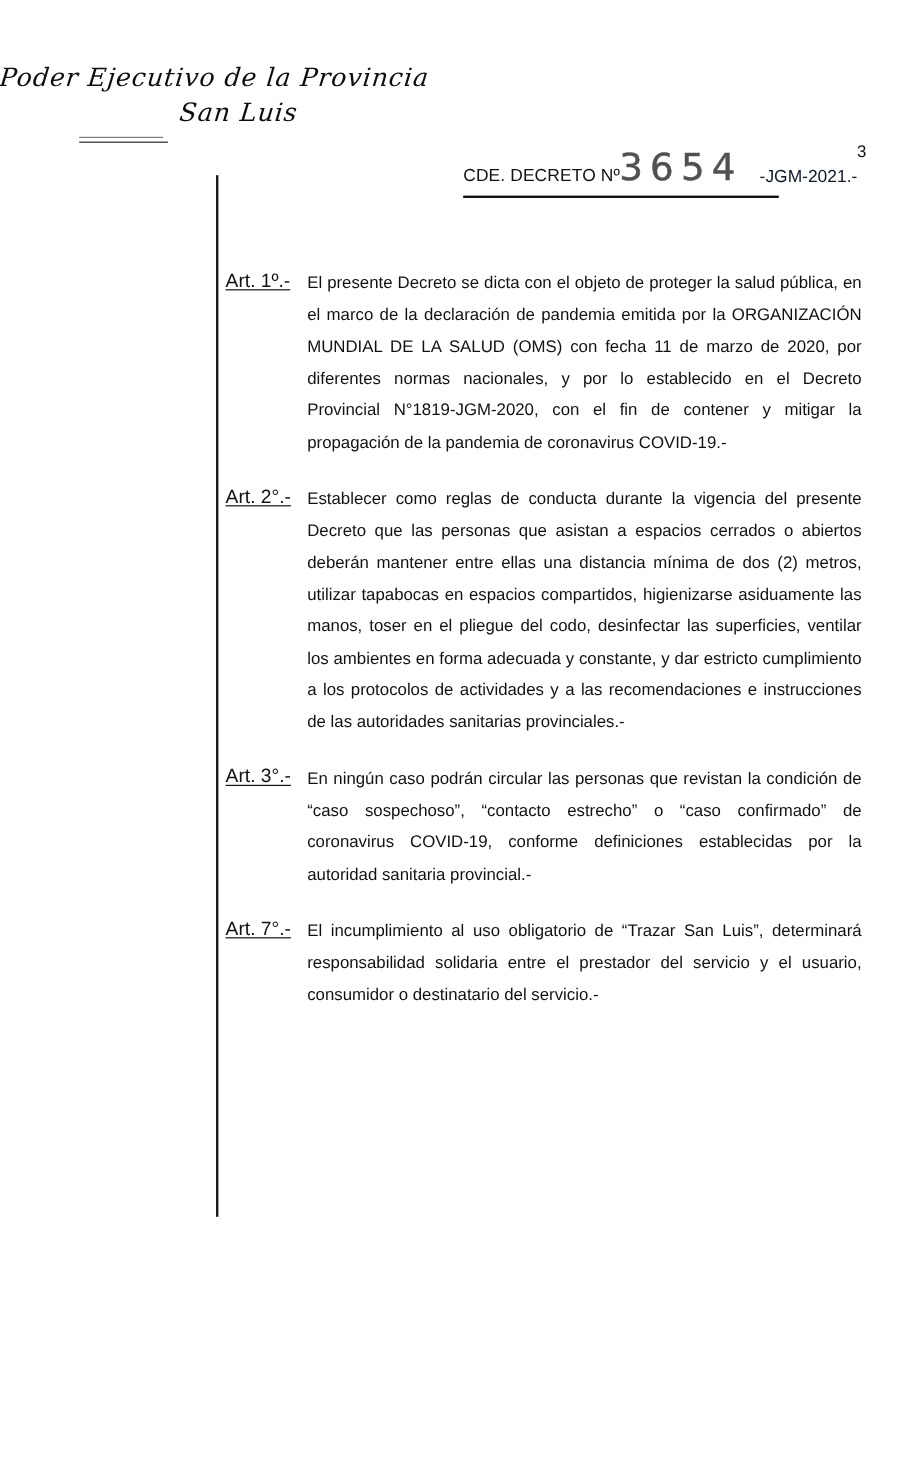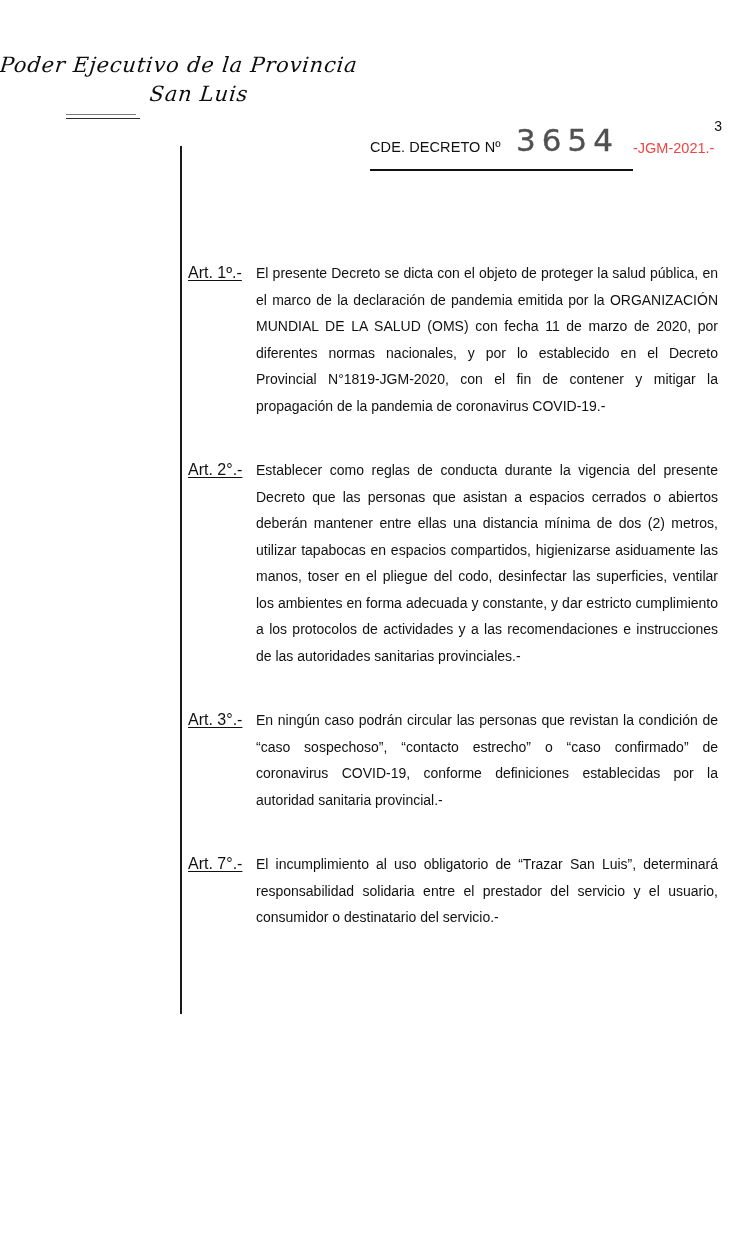--- a/index.html
+++ b/index.html
@@ -89,24 +89,24 @@
 
   .decree-header {
     position: absolute;
     left: 370px;
     top: 138px;
     width: 348px;
     height: 22px;
   }
   .decree-underlined {
     position: absolute;
-    left: 0;
+    left: 16px;
     top: 0;
     border-bottom: 2px solid #111;
-    padding-bottom: 13px;
+    padding-bottom: 7px;
     white-space: nowrap;
   }
   .decree-label {
     font-size: 14.5px;
     letter-spacing: 0.1px;
     color: #111;
   }
   .decree-number {
     position: absolute;
     left: 146px;
@@ -118,21 +118,21 @@
     -webkit-text-stroke: 0.4px #3a3a3a;
     opacity: 0.88;
     white-space: nowrap;
     margin-top: 7px;
   }
   .decree-suffix {
     position: absolute;
     left: 263px;
     top: 2px;
     font-size: 14.5px;
-    color: #ef4444;
+    color: #0f172a;
     white-space: nowrap;
   }
 
   
   .decreta {
     position: absolute;
     left: 200px;
     top: 172px;
     width: 518px;
     text-align: center;
@@ -159,21 +159,20 @@
     width: 66px;
     font-size: 16px;
     line-height: 26.5px;
     text-decoration: underline;
     text-underline-offset: 2px;
     white-space: nowrap;
     color: #111;
   }
   .article-body {
     margin-left: 68px;
-    margin-top: 38px;
   }
   .article-body p {
     margin: 0;
     font-size: 14px;
     line-height: 26.5px;
     text-align: justify;
     text-justify: inter-word;
     color: #111;
     hyphens: none;
   }

